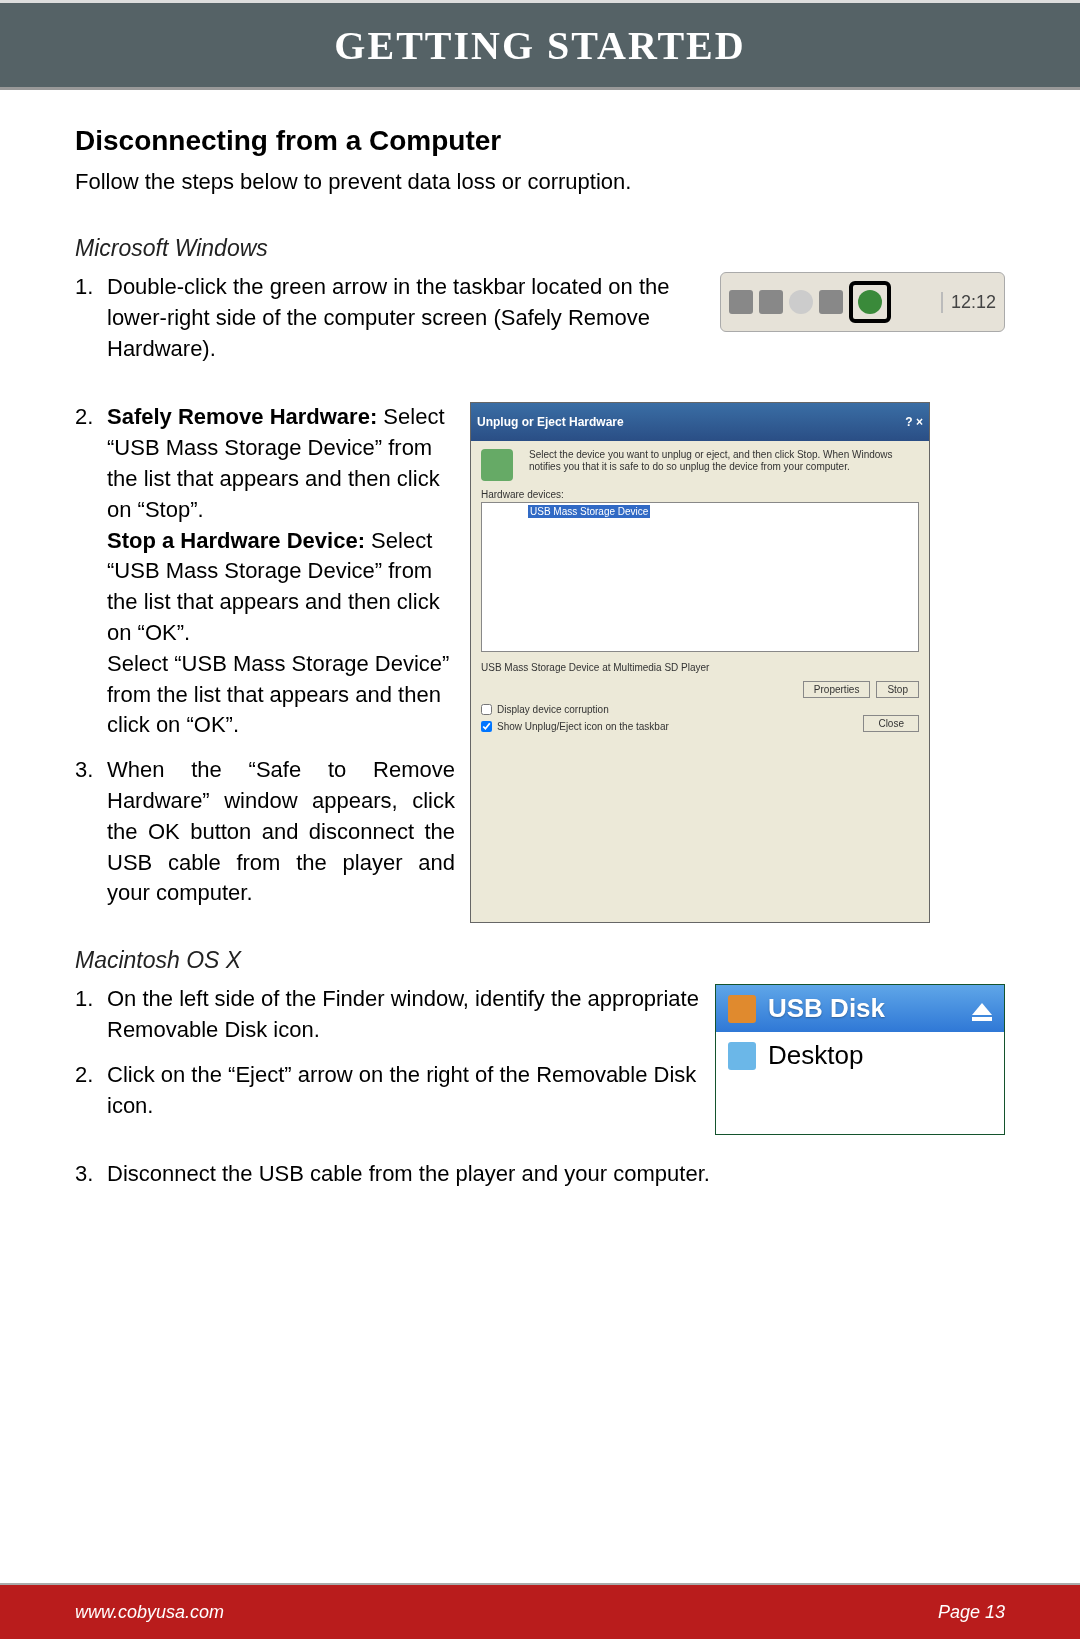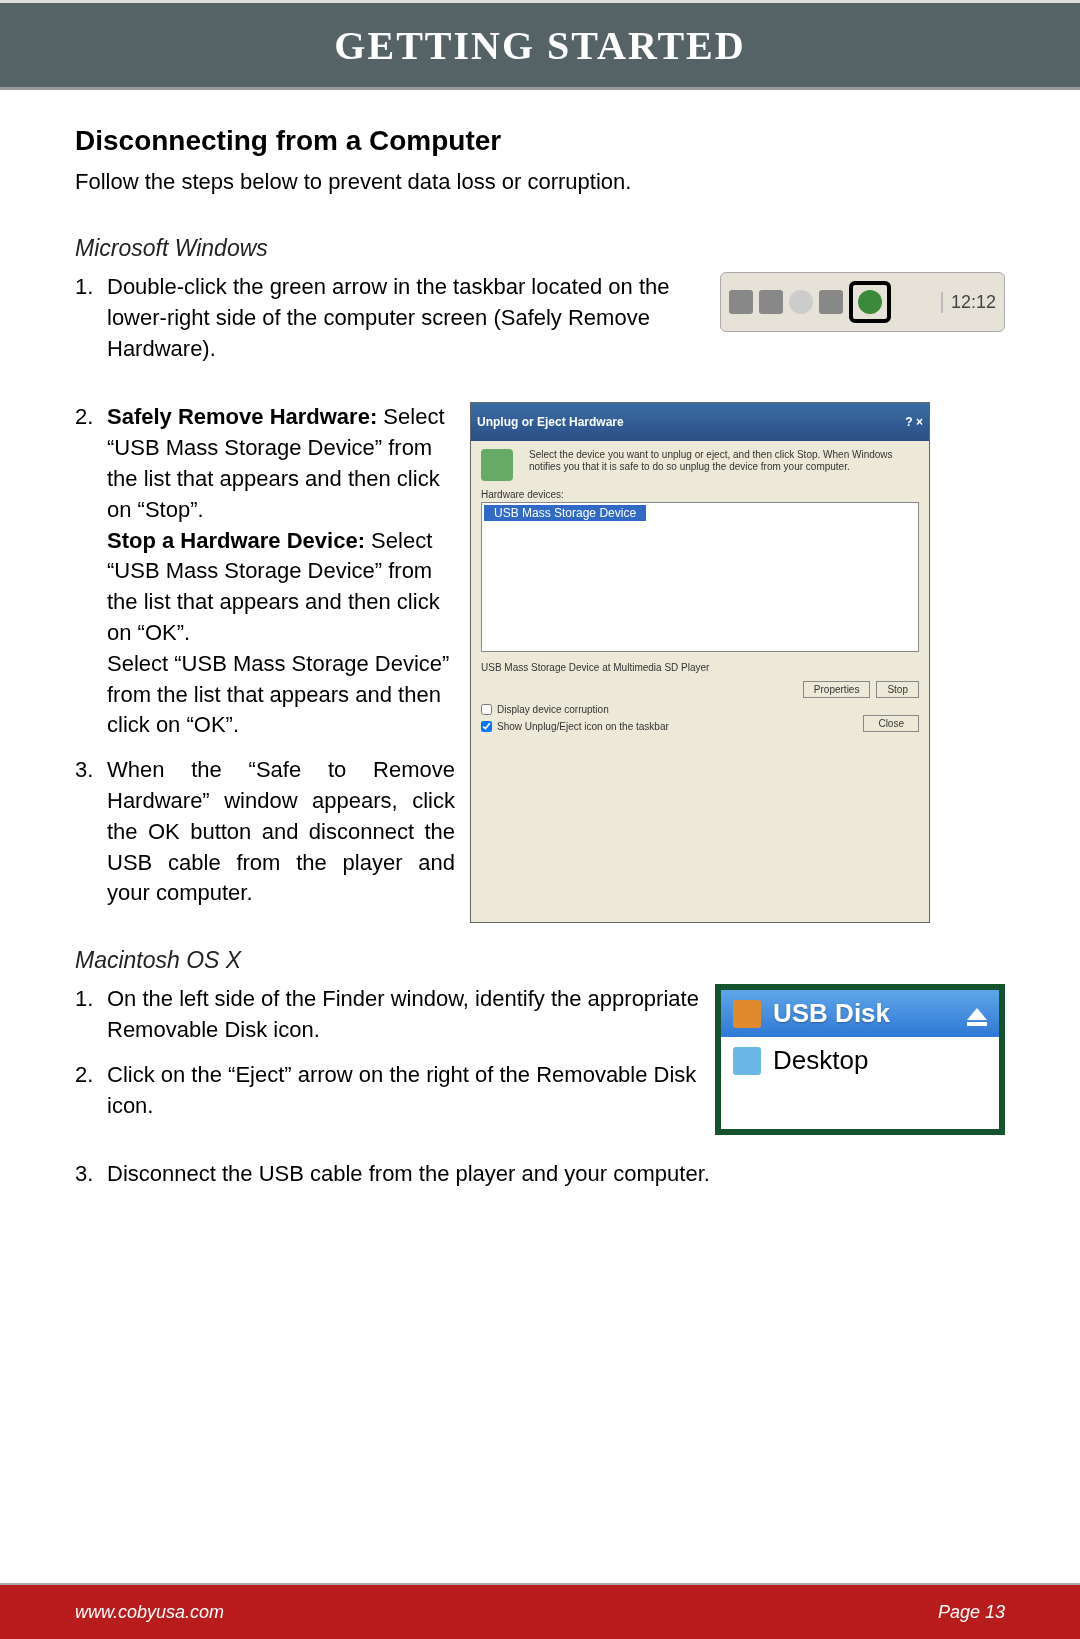--- a/index.html
+++ b/index.html
@@ -110,35 +110,35 @@
   .srh-top { display: flex; gap: 16px; margin-bottom: 8px; }
   .srh-icon { width: 32px; height: 32px; background: #6a6; border-radius: 4px; flex-shrink: 0; }
   .srh-note { font-size: 10px; line-height: 1.2; }
   .srh-label { font-size: 10px; margin: 4px 0 2px; }
   .srh-listbox {
     background: #fff;
     border: 1px solid #888;
     height: 150px;
     padding: 2px;
   }
-  .srh-sel { background: #316ac5; color: #fff; padding: 1px 10px; display: inline-block; font-size: 12px; }
+  .srh-sel { background: #316ac5; color: #fff; padding: 1px 2px; display: inline-block; font-size: 10px; margin-left: 44px; }
   .srh-desc { margin: 10px 0 8px; font-size: 10px; }
   .srh-btnrow { display: flex; justify-content: flex-end; gap: 6px; }
   .srh-btn {
     background: #ece9d8; border: 1px solid #888;
     padding: 2px 10px; font-size: 10px;
   }
   .srh-chk { display: flex; gap: 5px; align-items: center; font-size: 10px; margin-top: 6px; }
   .srh-chk input { width: 11px; height: 11px; }
   .srh-bottom { display: flex; justify-content: space-between; align-items: flex-end; }
   .srh-close { padding: 2px 14px; }
   
   .finder {
     width: 290px;
-    border: 6px solid #14532d;
+    border: 1px solid #14532d;
     background: #fff;
     flex-shrink: 0;
   }
   .finder-row {
     display: flex;
     align-items: center;
     padding: 8px 12px;
     gap: 12px;
     font-size: 26px;
   }

